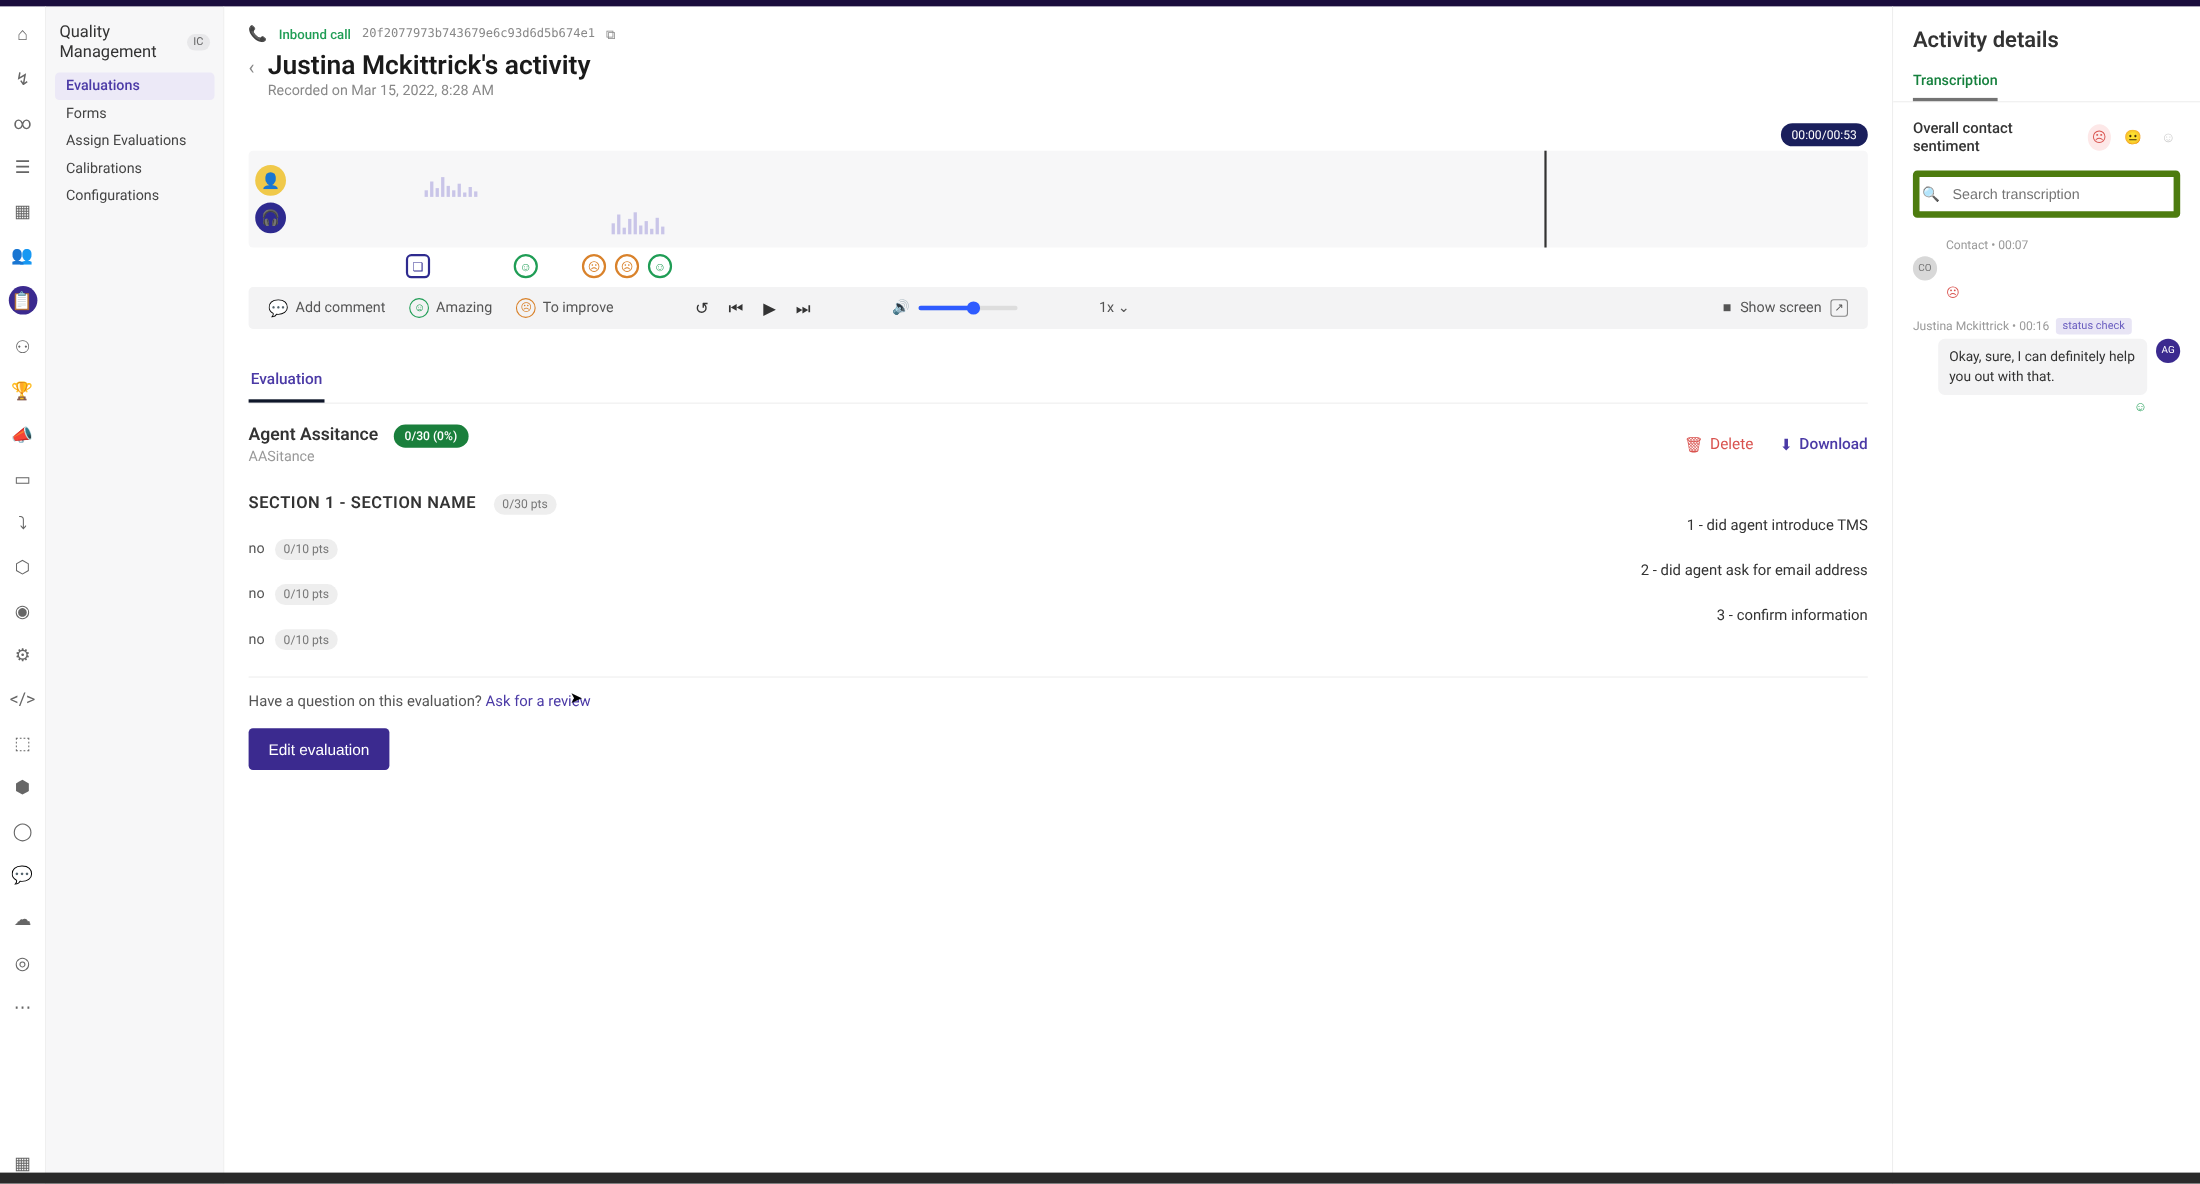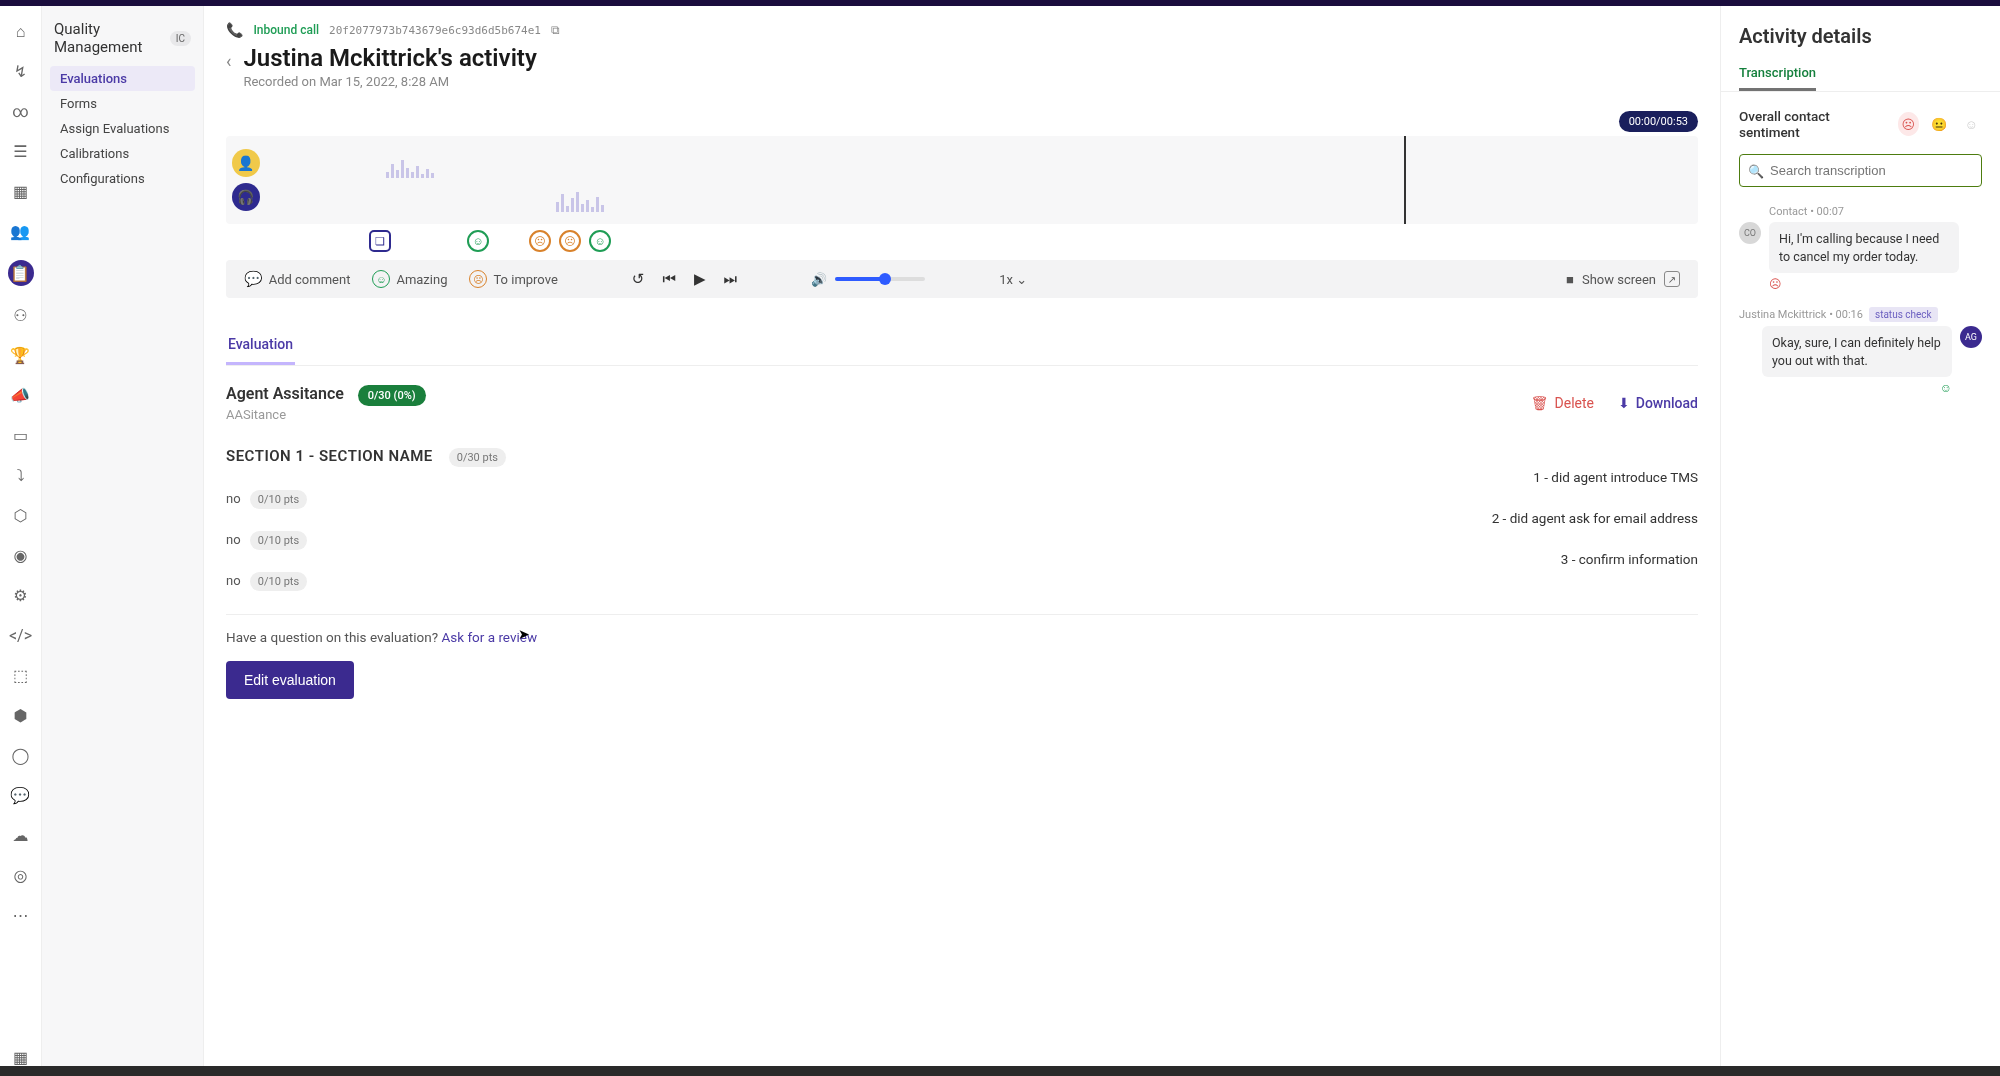--- a/index.html
+++ b/index.html
@@ -54,21 +54,21 @@
 .playback .pb { cursor:pointer; font-size:15px; color:#333; }
 .vol { display:flex; align-items:center; gap:8px; }
 .vol-slider { width:90px; height:4px; background:#ddd; border-radius:2px; position:relative; }
 .vol-slider .fill { position:absolute; left:0; top:0; bottom:0; width:55%; background:#2e5bff; border-radius:2px; }
 .vol-slider .thumb { position:absolute; left:55%; top:50%; transform:translate(-50%,-50%); width:12px; height:12px; background:#2e5bff; border-radius:50%; }
 .speed { cursor:pointer; }
 .show-screen { margin-left:auto; display:flex; align-items:center; gap:8px; cursor:pointer; }
 .ext-ic { border:1.5px solid #888; border-radius:3px; width:16px; height:16px; display:inline-flex; align-items:center; justify-content:center; font-size:10px; }
 
 .tabs { margin-top:28px; border-bottom:1px solid #eee; }
-.tab { display:inline-block; padding:10px 2px; font-size:14px; color:#4b3aa6; border-bottom:3px solid #c4b5fd; font-weight:500; }
+.tab { display:inline-block; padding:10px 2px; font-size:14px; color:#4b3aa6; border-bottom:3px solid #0f172a; font-weight:500; }
 
 .eval-header { margin-top:18px; display:flex; align-items:center; }
 .eval-header .left h3 { font-size:16px; font-weight:600; display:inline-block; }
 .score-pill { background:#1a7f3c; color:#fff; font-size:11px; padding:4px 10px; border-radius:12px; margin-left:10px; font-weight:500; }
 .eval-header .sub { color:#999; font-size:13px; margin-top:4px; }
 .eval-header .right { margin-left:auto; display:flex; gap:24px; align-items:center; }
 .btn-link { display:flex; align-items:center; gap:6px; cursor:pointer; font-size:14px; }
 .btn-link.del { color:#d9534f; }
 .btn-link.dl { color:#4b3aa6; font-weight:500; }
 
@@ -85,21 +85,21 @@
 
 .rightpanel { width:280px; background:#fff; border-left:1px solid #eee; padding:18px 18px; overflow-y:auto; }
 .rightpanel h2 { font-size:20px; font-weight:600; margin-bottom:14px; }
 .rtab { font-size:13px; color:#15803d; border-bottom:3px solid #737373; padding-bottom:8px; display:inline-block; font-weight:500; }
 .rp-hr { border:none; border-top:1px solid #eee; margin:0 -18px 14px; }
 .sentiment-line { display:flex; align-items:center; gap:10px; font-size:13.5px; font-weight:500; margin:16px 0 14px; }
 .sent-face { width:24px; height:24px; border-radius:50%; display:flex; align-items:center; justify-content:center; font-size:13px; }
 .sent-face.neg { background:#fde8e8; color:#d9534f; }
 .sent-face.dim { color:#ccc; }
 .search-tr { position:relative; margin-bottom:18px; }
-.search-tr input { width:100%; padding:8px 10px 8px 30px; border:1px solid #4d7c0f; border-radius:4px; font-size:13px; }
+.search-tr input { width:100%; padding:8px 10px 8px 30px; border:6px solid #4d7c0f; border-radius:4px; font-size:13px; }
 .search-tr .sic { position:absolute; left:9px; top:50%; transform:translateY(-50%); color:#888; font-size:13px; }
 
 .msg { margin-bottom:16px; }
 .msg .meta { font-size:11px; color:#999; margin-bottom:4px; display:flex; align-items:center; gap:6px; }
 .msg .tag { background:#e8e5f5; color:#6b5fc0; font-size:10px; padding:2px 6px; border-radius:3px; }
 .msg-row { display:flex; gap:8px; align-items:flex-start; }
 .msg-row.right { flex-direction:row-reverse; }
 .msg-avatar { width:22px; height:22px; border-radius:50%; display:flex; align-items:center; justify-content:center; font-size:9px; color:#fff; flex-shrink:0; }
 .msg-avatar.co { background:#d8d8d8; color:#777; }
 .msg-avatar.ag { background:#3b2a8f; }
@@ -324,21 +324,20 @@
     </div>
     <div class="search-tr">
       <span class="sic">🔍</span>
       <input type="text" placeholder="Search transcription" style="">
     </div>
 
     <div class="msg">
       <div class="meta" style="margin-left:30px;">Contact • 00:07</div>
       <div class="msg-row">
         <div class="msg-avatar co">CO</div>
-        <div class="bubble">Hi, I'm calling because I need to cancel my order today.</div>
       </div>
       <div class="sface neg">☹</div>
     </div>
 
     <div class="msg right">
       <div class="meta">
         <span>Justina Mckittrick • 00:16</span>
         <span class="tag">status check</span>
       </div>
       <div class="msg-row right">

